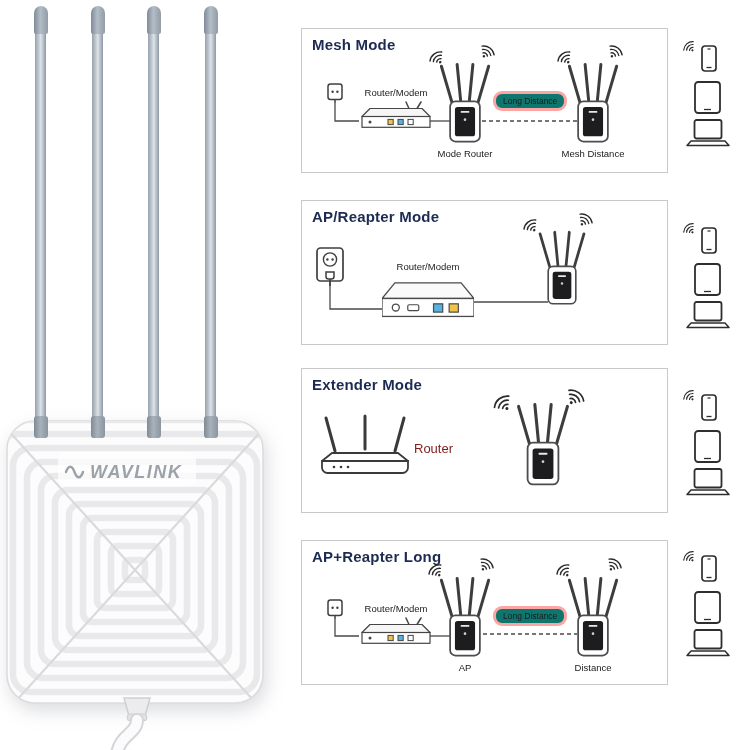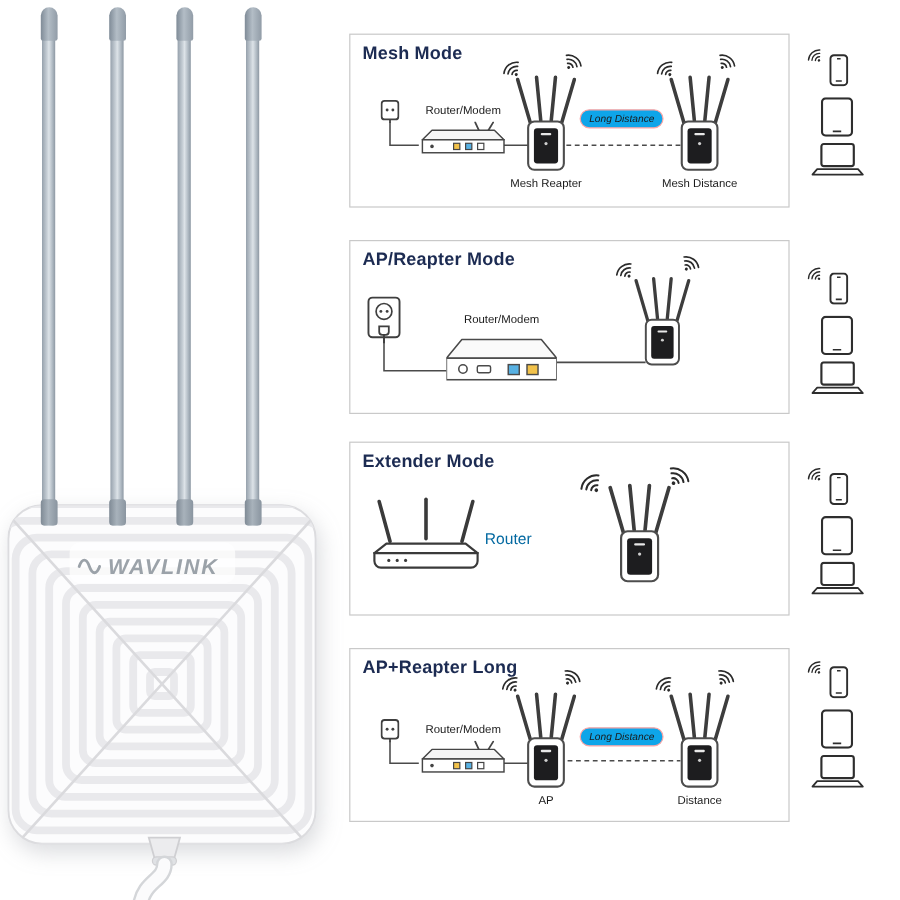--- a/index.html
+++ b/index.html
@@ -3,42 +3,42 @@
 <meta charset="utf-8">
 <style>
   html,body{margin:0;padding:0;}
   body{
     width:750px;height:750px;position:relative;overflow:hidden;
     background:#ffffff;
     font-family:"Liberation Sans","DejaVu Sans",sans-serif;
   }
   
   .panel{
-    position:absolute;left:291px;width:367px;height:145px;
+    position:absolute;left:301px;width:367px;height:145px;
     border:1px solid #c9c9c9;background:#fff;box-sizing:border-box;
   }
   .p1{top:28px}.p2{top:200px}.p3{top:368px}.p4{top:540px}
   .panel-title{
     position:absolute;left:10px;top:7px;margin:0;
     font-size:15px;font-weight:700;color:#1c2b52;letter-spacing:.2px;
   }
   .wires{position:absolute;left:0;top:0;pointer-events:none;}
   .wire{fill:none;stroke:#4a4a4a;stroke-width:1.3px;}
   .dash{stroke-dasharray:4 3;}
   .icon{position:absolute;overflow:visible;}
   .wifi{color:#2b2b2b;transform-origin:center;}
   .small-label{
     position:absolute;font-size:9.5px;color:#1a1a1a;white-space:nowrap;
   }
   .ctr{transform:translateX(-50%);}
-  .big-label{position:absolute;font-size:13px;color:#0369a1;white-space:nowrap;}
+  .big-label{position:absolute;font-size:13px;color:#7f1d1d;white-space:nowrap;}
   .pill{
-    position:absolute;border:1px solid #fca5a5;border-radius:9px;
-    background:#0ea5e9;font-size:8.5px;color:#1a1a1a;
-    padding:2px 7px;white-space:nowrap;line-height:1.2;font-style:italic;
+    position:absolute;border:3px solid #fca5a5;border-radius:9px;
+    background:#0f766e;font-size:8.5px;color:#1a1a1a;
+    padding:2px 7px;white-space:nowrap;line-height:1.2;
   }
   
   .antenna{
     position:absolute;top:10px;width:11px;height:428px;border-radius:5px 5px 2px 2px;
     background:linear-gradient(90deg,#96a1ac,#c7cfd6 38%,#dde3e8 52%,#b2bcc5 78%,#8d98a3);
   }
   .antenna::before{ 
     content:"";position:absolute;left:-1.5px;top:-4px;width:14px;height:28px;
     border-radius:7px 7px 2px 2px;
     background:linear-gradient(90deg,#7f8b97,#b3bdc6 45%,#919ca7);
@@ -218,21 +218,21 @@
 
   <svg class="icon wifi" style="left:126px;top:22px;width:18px;height:14px;transform:rotate(-38deg)">
       <use href="#sym-wifi"></use>
     </svg>
   <svg class="icon wifi" style="left:176px;top:16px;width:18px;height:14px;transform:rotate(36deg)">
       <use href="#sym-wifi"></use>
     </svg>
   <svg class="icon" style="left:135px;top:32px;width:56px;height:84px">
       <use href="#sym-extender"></use>
     </svg>
-  <div class="small-label ctr" style="left:163px;top:119px">Mesh Reapter</div>
+  <div class="small-label ctr" style="left:163px;top:119px">Mode Router</div>
 
   <div class="pill" style="left:191px;top:62px">Long Distance</div>
 
   <svg class="icon wifi" style="left:254px;top:22px;width:18px;height:14px;transform:rotate(-38deg)">
       <use href="#sym-wifi"></use>
     </svg>
   <svg class="icon wifi" style="left:304px;top:16px;width:18px;height:14px;transform:rotate(36deg)">
       <use href="#sym-wifi"></use>
     </svg>
   <svg class="icon" style="left:263px;top:32px;width:56px;height:84px">

